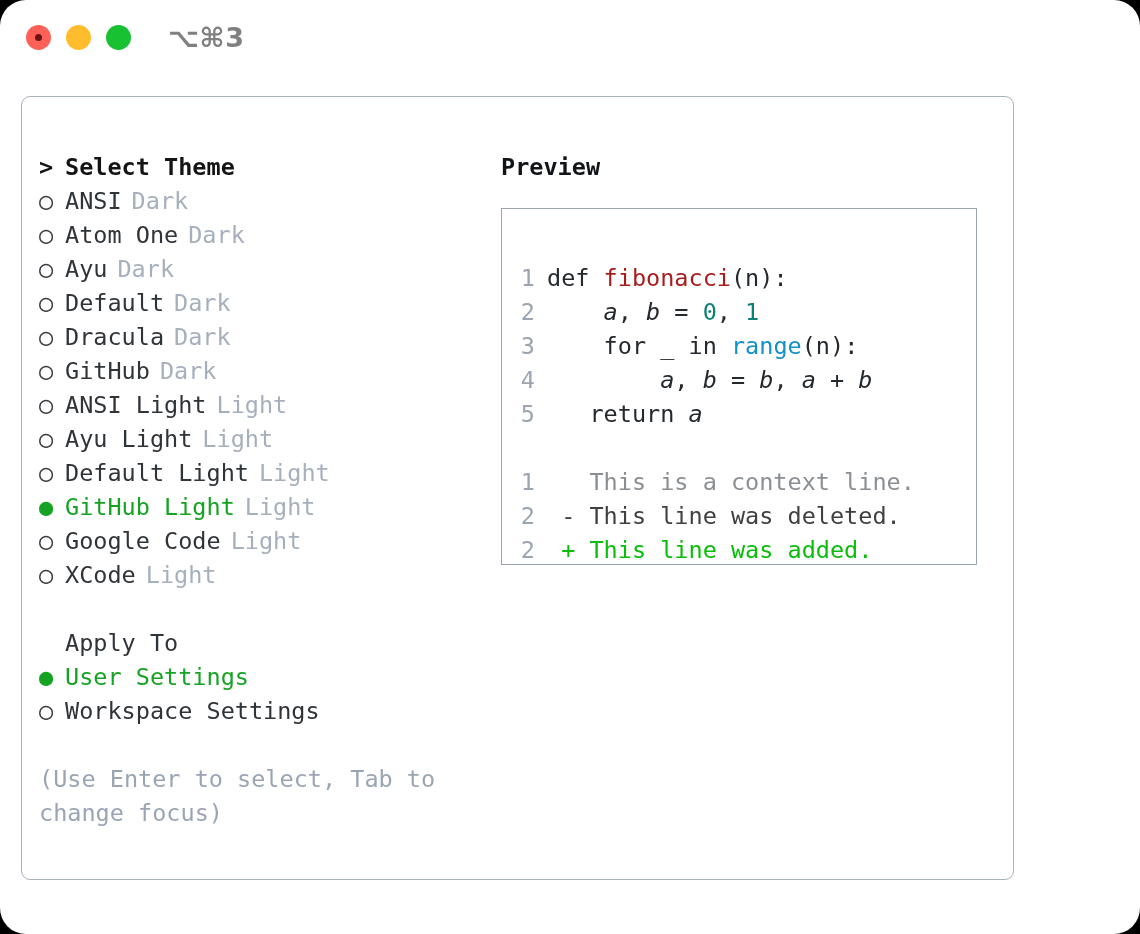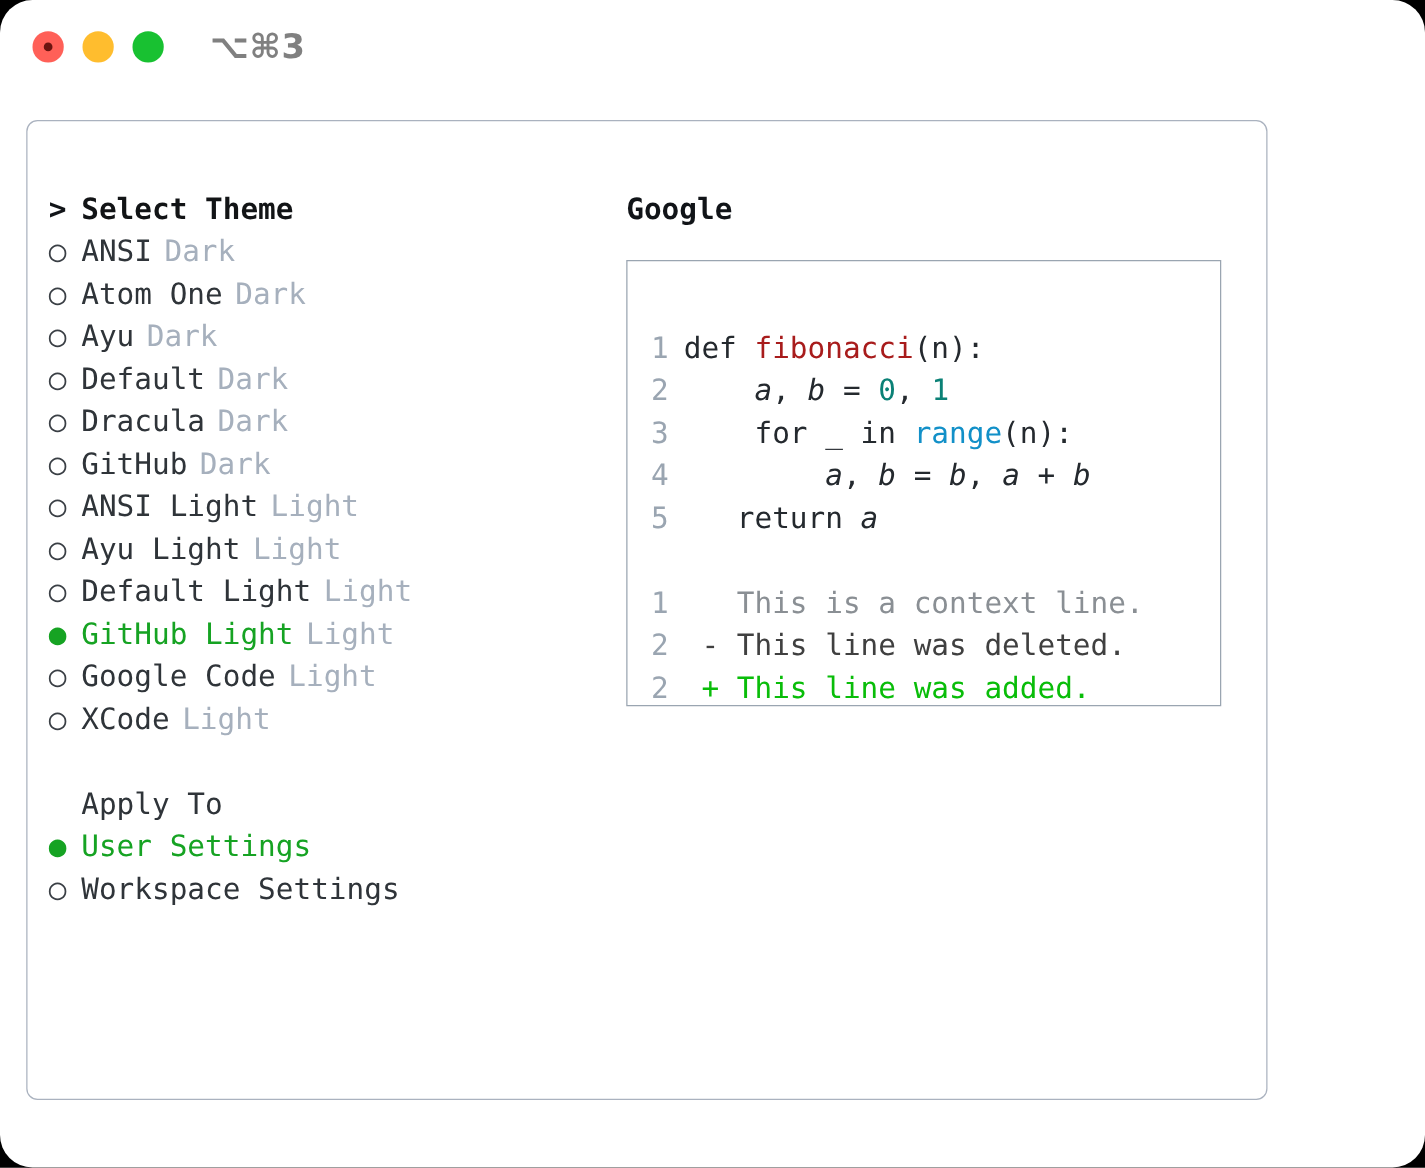--- a/index.html
+++ b/index.html
@@ -290,23 +290,24 @@
           <div class="row">
             <span class="marker sel">●</span>
             <span class="label selected">User Settings</span>
           </div>
           <div class="row">
             <span class="marker">○</span>
             <span class="label">Workspace Settings</span>
           </div>
         </div>
 
+      <div class="hint">(Use Enter to select, Tab to change focus)</div>
     </div>
 
     <div class="right-col">
-      <div class="preview-title">Google</div>
+      <div class="preview-title">Preview</div>
       <div class="preview-box">
         <div class="code" id="code-block"><div class="cline"><span class="ln">1</span><span class="tok-kw">def </span><span class="tok-fn">fibonacci</span><span class="tok-plain">(n):</span></div><div class="cline"><span class="ln">2</span><span class="tok-plain">    </span><span class="tok-var">a</span><span class="tok-plain">, </span><span class="tok-var">b</span><span class="tok-plain"> = </span><span class="tok-num">0</span><span class="tok-plain">, </span><span class="tok-num">1</span></div><div class="cline"><span class="ln">3</span><span class="tok-kw">    for _ in </span><span class="tok-builtin">range</span><span class="tok-plain">(n):</span></div><div class="cline"><span class="ln">4</span><span class="tok-plain">        </span><span class="tok-var">a</span><span class="tok-plain">, </span><span class="tok-var">b</span><span class="tok-plain"> = </span><span class="tok-var">b</span><span class="tok-plain">, </span><span class="tok-var">a</span><span class="tok-plain"> + </span><span class="tok-var">b</span></div><div class="cline"><span class="ln">5</span><span class="tok-kw">   return </span><span class="tok-var">a</span></div><div class="gap"></div><div class="cline"><span class="ln">1</span><span class="tok-ctx">   This is a context line.</span></div><div class="cline"><span class="ln">2</span><span class="tok-del"> - This line was deleted.</span></div><div class="cline"><span class="ln">2</span><span class="tok-add"> + This line was added.</span></div></div>
       </div>
     </div>
 
   </div>
 </div>
 
 </body></html>

